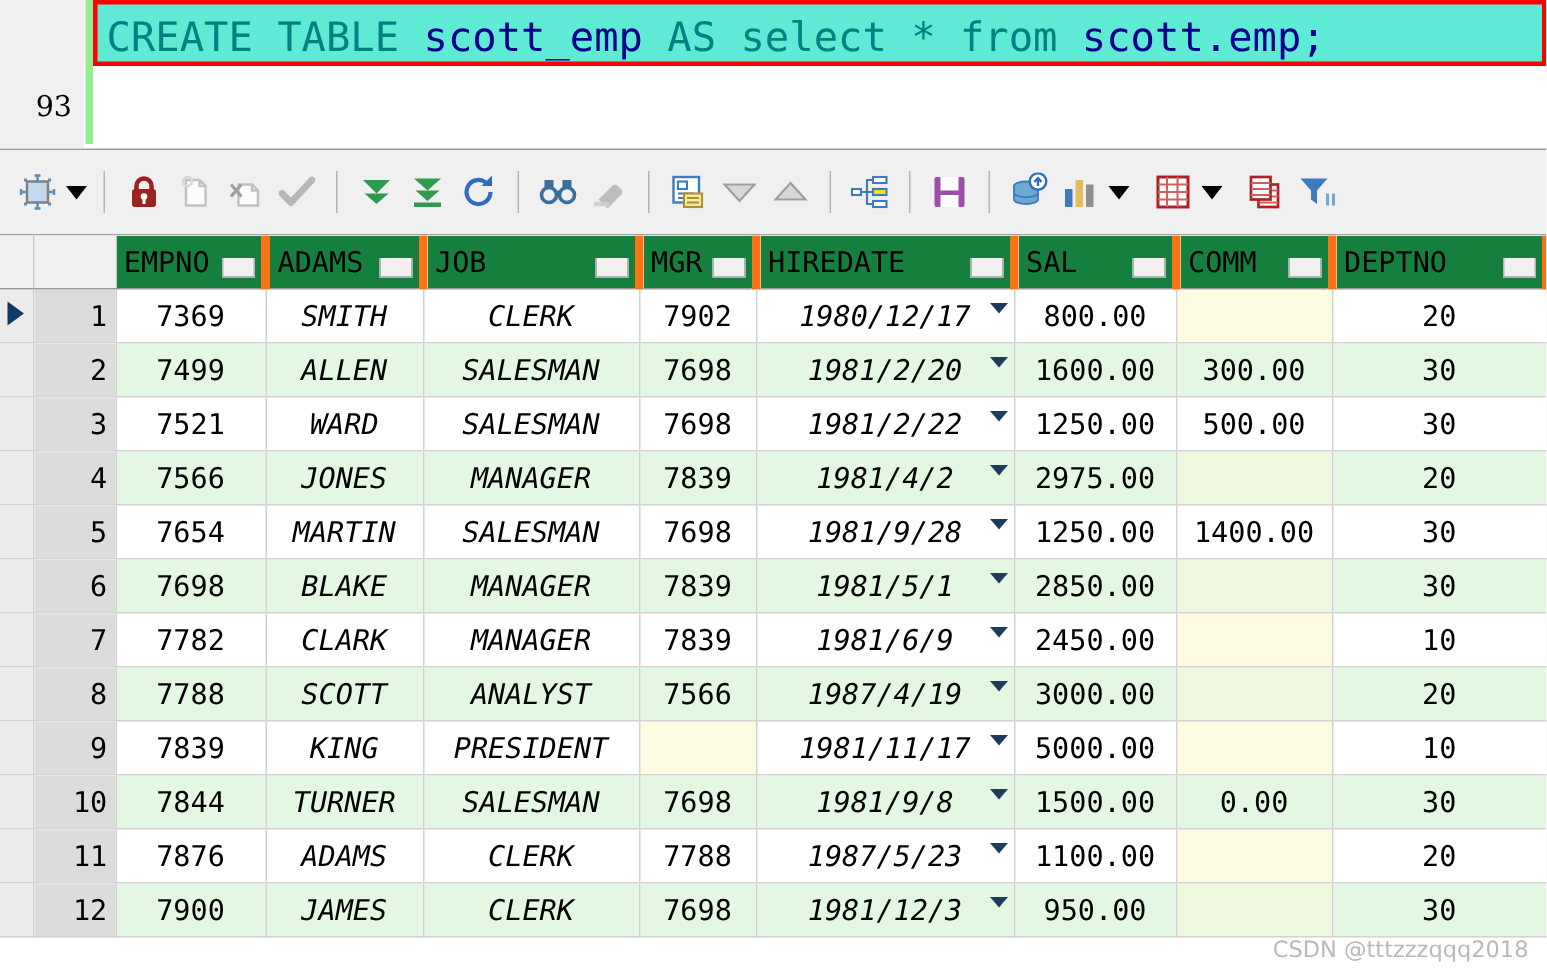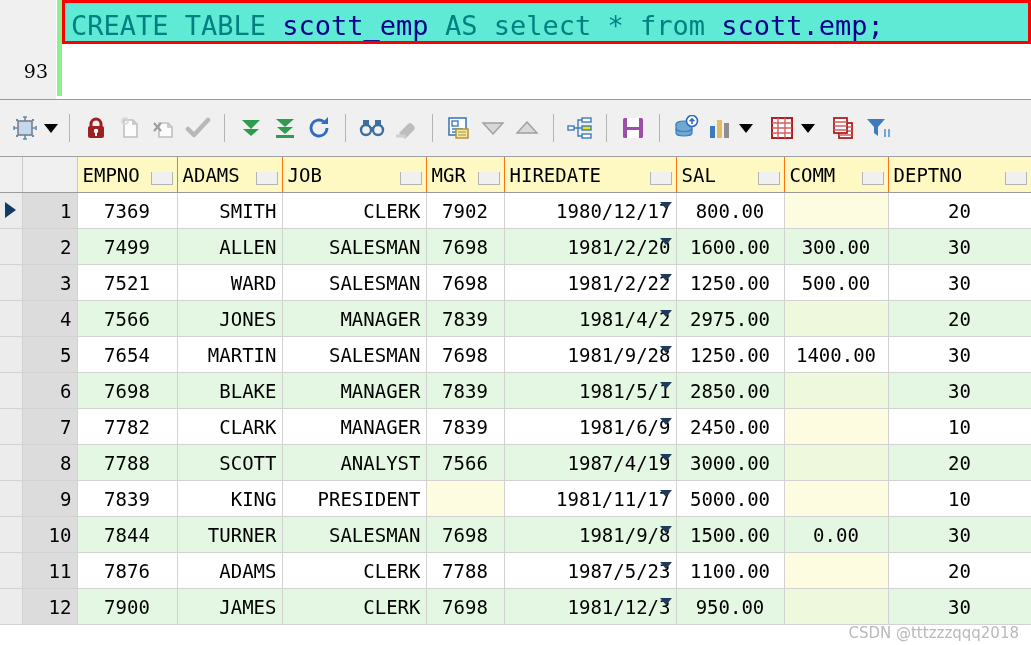--- a/index.html
+++ b/index.html
@@ -118,22 +118,22 @@
   table.g col.c-ename  {width:105px;}
   table.g col.c-job    {width:144px;}
   table.g col.c-mgr    {width:78px;}
   table.g col.c-hire   {width:172px;}
   table.g col.c-sal    {width:108px;}
   table.g col.c-comm   {width:104px;}
   table.g col.c-deptno {width:143px;}
 
   table.g th{
     height:35px;
-    background:#fef9c3;
-    border-right:1px solid #f97316;
+    background:#15803d;
+    border-right:6px solid #f97316;
     border-bottom:1px solid #9a9a9a;
     font-weight:normal;
     font-size:19px;
     color:#000000;
     text-align:left;
     padding:0 0 0 5px;
     position:relative;
     vertical-align:middle;
   }
   table.g th.corner{background:#f0f0f0;border-right:1px solid #c8c8c8;}
@@ -160,21 +160,21 @@
     padding:0;
     text-align:center;
   }
   td.rownum{
     background:#dcdcdc;
     border-right:1px solid #4d4d4d;
     text-align:right;
     padding-right:7px;
   }
   td.num{text-align:center;}
-  td.txt{text-align:right;}
+  td.txt{text-align:center;font-style:italic;}
   td.hire{position:relative;padding-right:22px;}
   td.hire .dd{
     position:absolute;right:4px;top:9px;
     width:0;height:0;
     border-left:6px solid transparent;
     border-right:6px solid transparent;
     border-top:7px solid #1f3b5c;
   }
   tr.odd  td{background:#ffffff;}
   tr.even td{background:#e4f7e2;}

